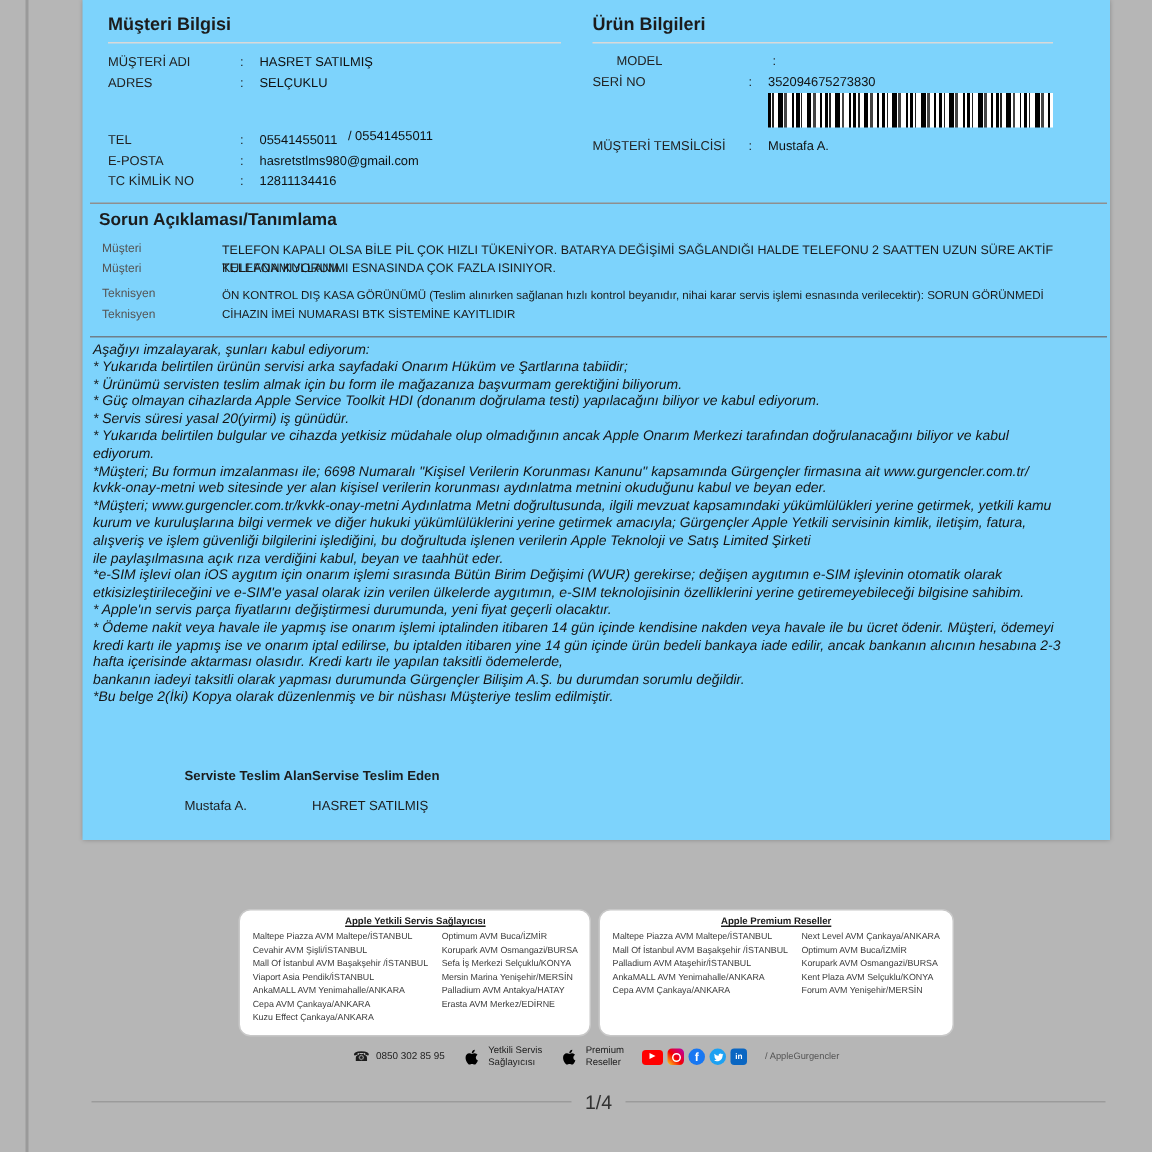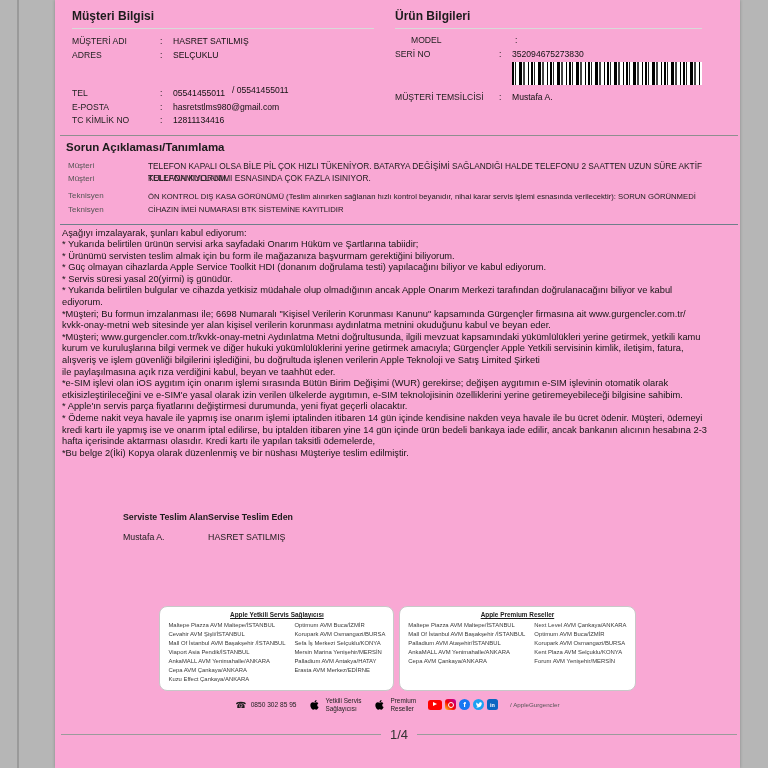--- a/index.html
+++ b/index.html
@@ -1,19 +1,19 @@
 <!DOCTYPE html>
 <html><head>
 <meta charset="utf-8">
 <style>
   html,body{margin:0;padding:0;}
   body{width:768px;height:768px;background:#b6b6b6;position:relative;
        font-family:"Liberation Sans",sans-serif;color:#1c1c1c;overflow:hidden;}
   .margin-line{position:absolute;left:17px;top:0;bottom:0;width:2px;background:#9a9a9a;}
-  .page{position:absolute;left:55px;top:0;width:685px;height:768px;background:#f9a8d4;
+  .page{position:absolute;left:55px;top:0;width:685px;height:560px;background:#7dd3fc;
         box-shadow:0 0 3px rgba(0,0,0,.25);}
   
   .top{display:flex;padding-top:6px;}
   .col-left{margin-left:17px;width:305px;}
   .col-right{margin-left:21px;flex:1;margin-right:38px;}
   .sec-title{font-size:12px;font-weight:bold;padding:3px 0 5px 0;border-bottom:1px solid #d9d9d9;}
   .frow{display:flex;font-size:8.6px;margin-top:3px;line-height:10.5px;}
   .frow.gap{margin-top:28px;}
   .flabel{width:88px;flex:none;color:#222;}
   .col-right .flabel{width:104px;}
@@ -28,21 +28,21 @@
   .sorun{margin-left:11px;margin-right:30px;}
   .sorun-title{font-size:11.5px;font-weight:bold;margin-top:5px;}
   .sorun-rows{position:relative;height:62px;margin-top:7px;}
   .srow-label{position:absolute;left:2px;font-size:8px;color:#555;}
   .srow-text{position:absolute;left:82px;color:#1a1a1a;}
   .m-text{font-size:8.3px;line-height:12.6px;width:575px;}
   .t-text{font-size:7.7px;line-height:13px;width:566px;}
   .hr-sorun{border:none;border-top:1.4px solid #6f7f8a;margin:2px 2px 0 5px;}
   
   .terms{margin:3px 33px 0 7px;font-size:9.3px;line-height:11.6px;color:#151515;}
-  .terms p{margin:0;}
+  .terms p{margin:0;font-style:italic;}
   
   .sigs{position:absolute;top:512px;left:68px;right:88px;display:flex;}
   .sig-title{font-size:8.8px;font-weight:bold;}
   .sig-name{font-size:8.8px;margin-top:10px;}
   
   .providers{position:absolute;top:606px;left:0;right:0;display:flex;justify-content:center;gap:5px;}
   .pbox{border:1px solid #c8c8c8;border-radius:8px;padding:4px 8px 6px 8px;background:#fff;}
   .pbox-title{font-size:6.4px;font-weight:bold;text-align:center;text-decoration:underline;margin-bottom:3px;}
   .pcols{display:flex;gap:9px;}
   .pcol{font-size:5.9px;line-height:9px;color:#3a3a3a;}
@@ -157,20 +157,21 @@
     <p>* Ürünümü servisten teslim almak için bu form ile mağazanıza başvurmam gerektiğini biliyorum.</p>
     <p>* Güç olmayan cihazlarda Apple Service Toolkit HDI (donanım doğrulama testi) yapılacağını biliyor ve kabul ediyorum.</p>
     <p>* Servis süresi yasal 20(yirmi) iş günüdür.</p>
     <p>* Yukarıda belirtilen bulgular ve cihazda yetkisiz müdahale olup olmadığının ancak Apple Onarım Merkezi tarafından doğrulanacağını biliyor ve kabul ediyorum.</p>
     <p>*Müşteri; Bu formun imzalanması ile; 6698 Numaralı "Kişisel Verilerin Korunması Kanunu" kapsamında Gürgençler firmasına ait www.gurgencler.com.tr/ kvkk-onay-metni web sitesinde yer alan kişisel verilerin korunması aydınlatma metnini okuduğunu kabul ve beyan eder.</p>
     <p>*Müşteri; www.gurgencler.com.tr/kvkk-onay-metni Aydınlatma Metni doğrultusunda, ilgili mevzuat kapsamındaki yükümlülükleri yerine getirmek, yetkili kamu kurum ve kuruluşlarına bilgi vermek ve diğer hukuki yükümlülüklerini yerine getirmek amacıyla; Gürgençler Apple Yetkili servisinin kimlik, iletişim, fatura, alışveriş ve işlem güvenliği bilgilerini işlediğini, bu doğrultuda işlenen verilerin Apple Teknoloji ve Satış Limited Şirketi</p>
     <p>ile paylaşılmasına açık rıza verdiğini kabul, beyan ve taahhüt eder.</p>
     <p>*e-SIM işlevi olan iOS aygıtım için onarım işlemi sırasında Bütün Birim Değişimi (WUR) gerekirse; değişen aygıtımın e-SIM işlevinin otomatik olarak etkisizleştirileceğini ve e-SIM'e yasal olarak izin verilen ülkelerde aygıtımın, e-SIM teknolojisinin özelliklerini yerine getiremeyebileceği bilgisine sahibim.</p>
     <p>* Apple'ın servis parça fiyatlarını değiştirmesi durumunda, yeni fiyat geçerli olacaktır.</p>
     <p>* Ödeme nakit veya havale ile yapmış ise onarım işlemi iptalinden itibaren 14 gün içinde kendisine nakden veya havale ile bu ücret ödenir. Müşteri, ödemeyi kredi kartı ile yapmış ise ve onarım iptal edilirse, bu iptalden itibaren yine 14 gün içinde ürün bedeli bankaya iade edilir, ancak bankanın alıcının hesabına 2-3 hafta içerisinde aktarması olasıdır. Kredi kartı ile yapılan taksitli ödemelerde,</p>
+    <p>bankanın iadeyi taksitli olarak yapması durumunda Gürgençler Bilişim A.Ş. bu durumdan sorumlu değildir.</p>
     <p>*Bu belge 2(İki) Kopya olarak düzenlenmiş ve bir nüshası Müşteriye teslim edilmiştir.</p>
   </div>
 
   <div class="sigs">
     <div>
       <div class="sig-title">Serviste Teslim Alan</div>
       <div class="sig-name">Mustafa A.</div>
     </div>
     <div>
       <div class="sig-title">Servise Teslim Eden</div>

